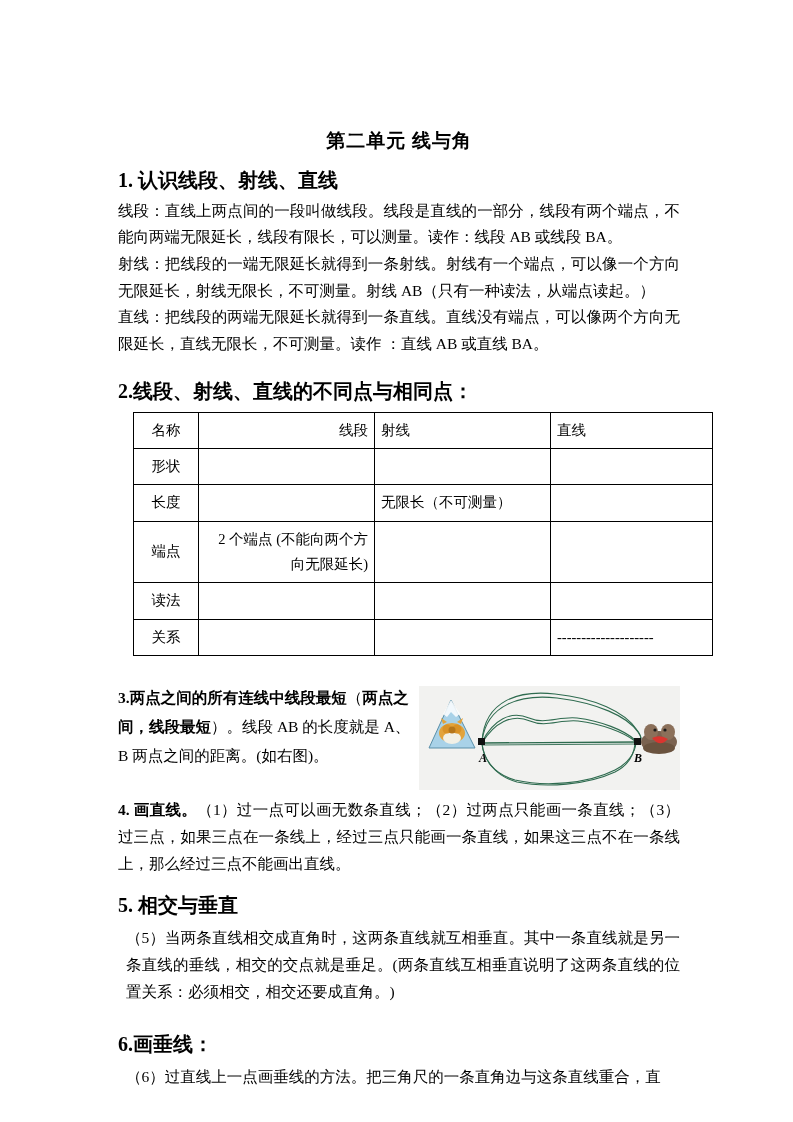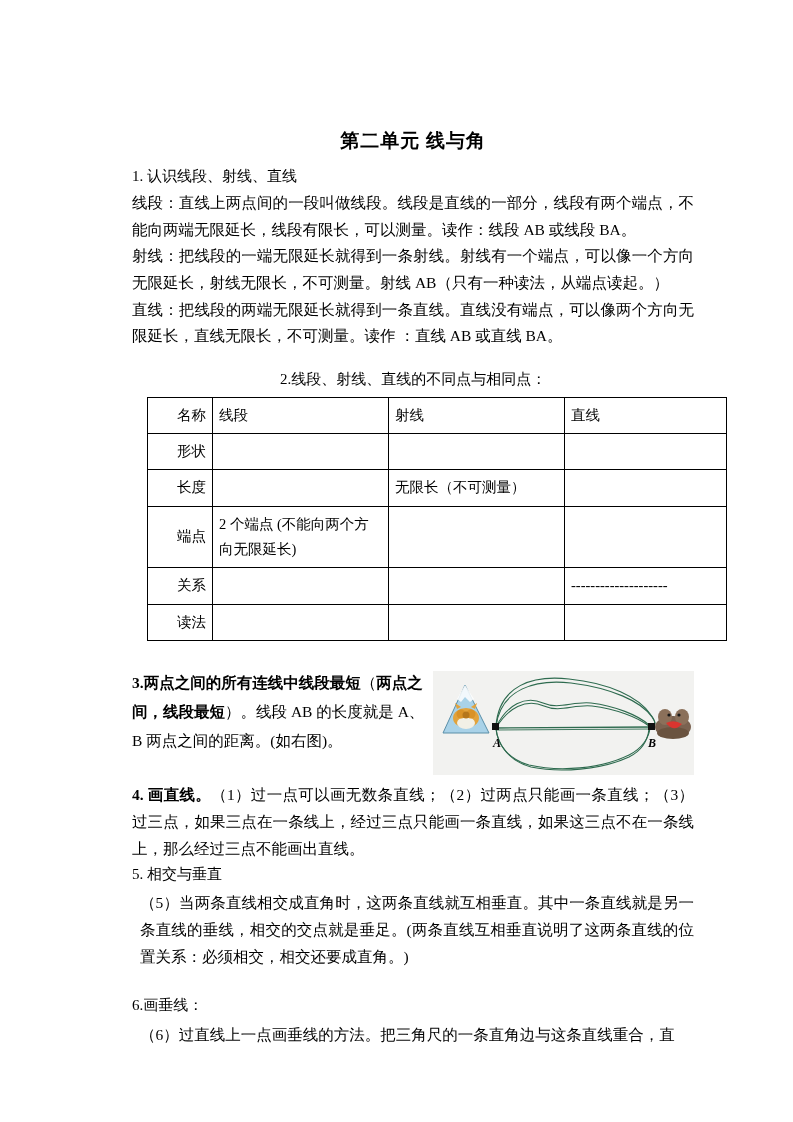--- a/index.html
+++ b/index.html
@@ -17,37 +17,37 @@
   }
   .page {
     position: absolute;
     left: 0; top: 0;
     width: 793px;
     height: 1122px;
     padding: 0;
   }
   .content {
     position: absolute;
-    left: 132px;
+    left: 118px;
     top: 128px;
     width: 562px;
   }
 
   .doc-title {
     text-align: center;
     font-weight: bold;
     font-size: 19px;
     letter-spacing: 1px;
     margin: 0 0 10px 0;
     line-height: 1.4;
   }
 
   .sec-head {
-    font-weight: normal;
-    font-size: 15px;
+    font-weight: bold;
+    font-size: 20px;
     margin: 0 0 3px 0;
     line-height: 1.5;
   }
 
   p.body-text {
     font-size: 15.5px;
     line-height: 1.72;
     margin: 0;
     text-align: justify;
     text-justify: inter-ideograph;
@@ -65,22 +65,22 @@
     table-layout: fixed;
   }
   table.cmp-table td {
     border: 1.3px solid #000;
     font-size: 14.5px;
     padding: 5px 6px;
     line-height: 1.75;
     vertical-align: middle;
     height: 22px;
   }
-  td.col-name { width: 52px; text-align: right; padding-left: 7px; margin-left: 40px; }
-  td.col-seg  { width: 163px; }
+  td.col-name { width: 52px; text-align: center; padding-left: 7px; margin-left: 40px; }
+  td.col-seg  { width: 163px; text-align: right; }
   td.col-ray  { width: 163px; }
   td.col-line { width: 149px; }
   td.ctr { }
   td.tall { height: 62px; vertical-align: middle; }
   .dashes { letter-spacing: 0px; font-size: 14px; }
 
   
   .sec3-wrap {
     margin-top: 28px;
     position: relative;
@@ -125,21 +125,21 @@
     <div class="doc-title">第二单元    线与角</div>
 
     <div class="sec-head">1. 认识线段、射线、直线</div>
 
     <div class="para-block">
       <p class="body-text">线段：直线上两点间的一段叫做线段。线段是直线的一部分，线段有两个端点，不能向两端无限延长，线段有限长，可以测量。读作：线段 AB 或线段 BA。</p>
       <p class="body-text">射线：把线段的一端无限延长就得到一条射线。射线有一个端点，可以像一个方向无限延长，射线无限长，不可测量。射线 AB（只有一种读法，从端点读起。）</p>
       <p class="body-text">直线：把线段的两端无限延长就得到一条直线。直线没有端点，可以像两个方向无限延长，直线无限长，不可测量。读作 ：直线 AB 或直线 BA。</p>
     </div>
 
-    <div class="sec-head" style="margin-top:4px;text-align:center;">2.线段、射线、直线的不同点与相同点：</div>
+    <div class="sec-head" style="margin-top:4px;">2.线段、射线、直线的不同点与相同点：</div>
 
     <table class="cmp-table">
       <tbody>
         <tr>
           <td class="col-name">名称</td>
           <td class="col-seg ctr">线段</td>
           <td class="col-ray ctr">射线</td>
           <td class="col-line ctr">直线</td>
         </tr>
 
@@ -158,31 +158,31 @@
         </tr>
 
         <tr>
           <td class="col-name tall">端点</td>
           <td class="col-seg tall">2 个端点 (不能向两个方向无限延长)</td>
           <td class="col-ray tall"></td>
           <td class="col-line tall"></td>
         </tr>
 
         <tr>
+          <td class="col-name">读法</td>
+          <td class="col-seg"></td>
+          <td class="col-ray"></td>
+          <td class="col-line"></td>
+        </tr>
+
+        <tr>
           <td class="col-name">关系</td>
           <td class="col-seg"></td>
           <td class="col-ray"></td>
           <td class="col-line ctr dashes">--------------------</td>
-        </tr>
-
-        <tr>
-          <td class="col-name">读法</td>
-          <td class="col-seg"></td>
-          <td class="col-ray"></td>
-          <td class="col-line"></td>
         </tr>
       </tbody>
     </table>
 
     <div class="sec3-wrap clearfix">
 
       <div class="illus">
         <svg width="261" height="104" viewBox="0 0 261 104">
           <rect x="0" y="0" width="261" height="104" fill="#f2f2f0"></rect>
 
@@ -231,20 +231,20 @@
 
       <div class="sec3-text">
         <b>3.两点之间的所有连线中线段最短</b><span>（</span><b>两点之间，线段最短</b><span>）。线段 AB 的长度就是 A、B 两点之间的距离。(如右图)。</span>
       </div>
     </div>
 
     <div class="sec-para">
       <b>4. 画直线。</b><span>（1）过一点可以画无数条直线；（2）过两点只能画一条直线；（3）过三点，如果三点在一条线上，经过三点只能画一条直线，如果这三点不在一条线上，那么经过三点不能画出直线。</span>
     </div>
 
-    <div class="sec-head" style="">5. 相交与垂直</div>
+    <div class="sec-head" style="margin-top:12px;">5. 相交与垂直</div>
     <p class="sec-para lead-sp">（5）当两条直线相交成直角时，这两条直线就互相垂直。其中一条直线就是另一条直线的垂线，相交的交点就是垂足。(两条直线互相垂直说明了这两条直线的位置关系：必须相交，相交还要成直角。)</p>
 
     <div class="sec-head" style="margin-top:24px;">6.画垂线：</div>
     <p class="sec-para lead-sp">（6）过直线上一点画垂线的方法。把三角尺的一条直角边与这条直线重合，直</p>
 
   </div>
 </div>
 
 </body></html>

